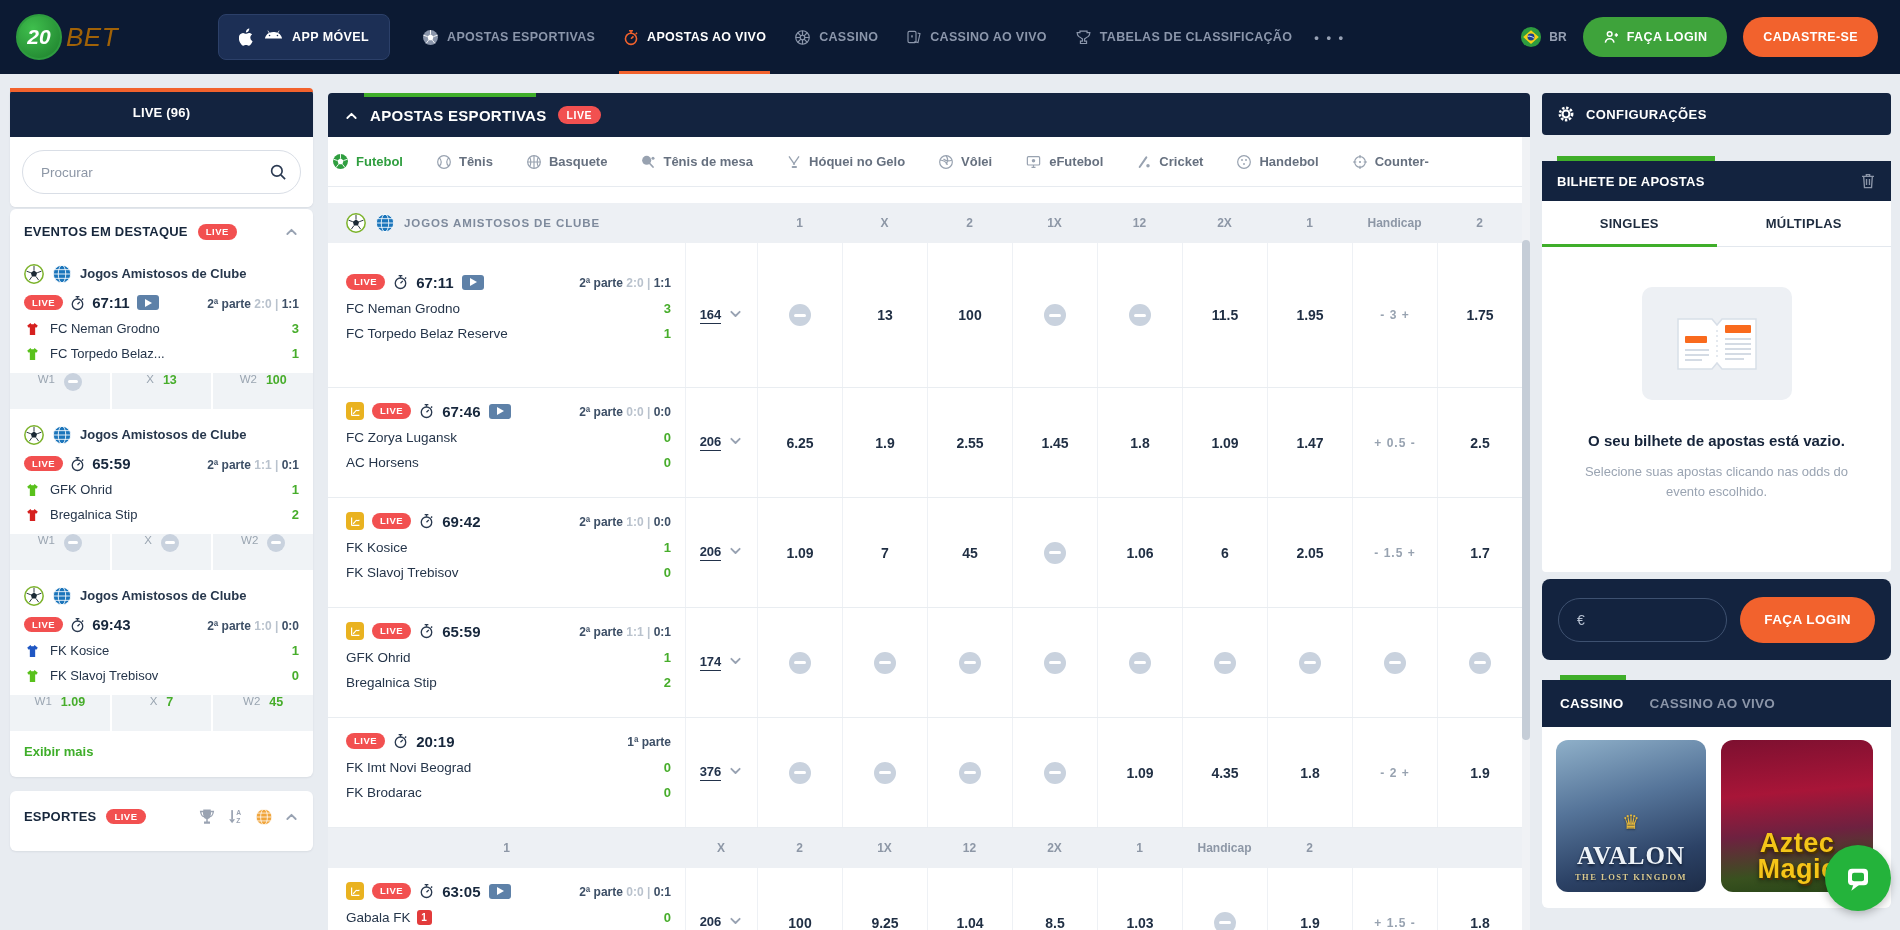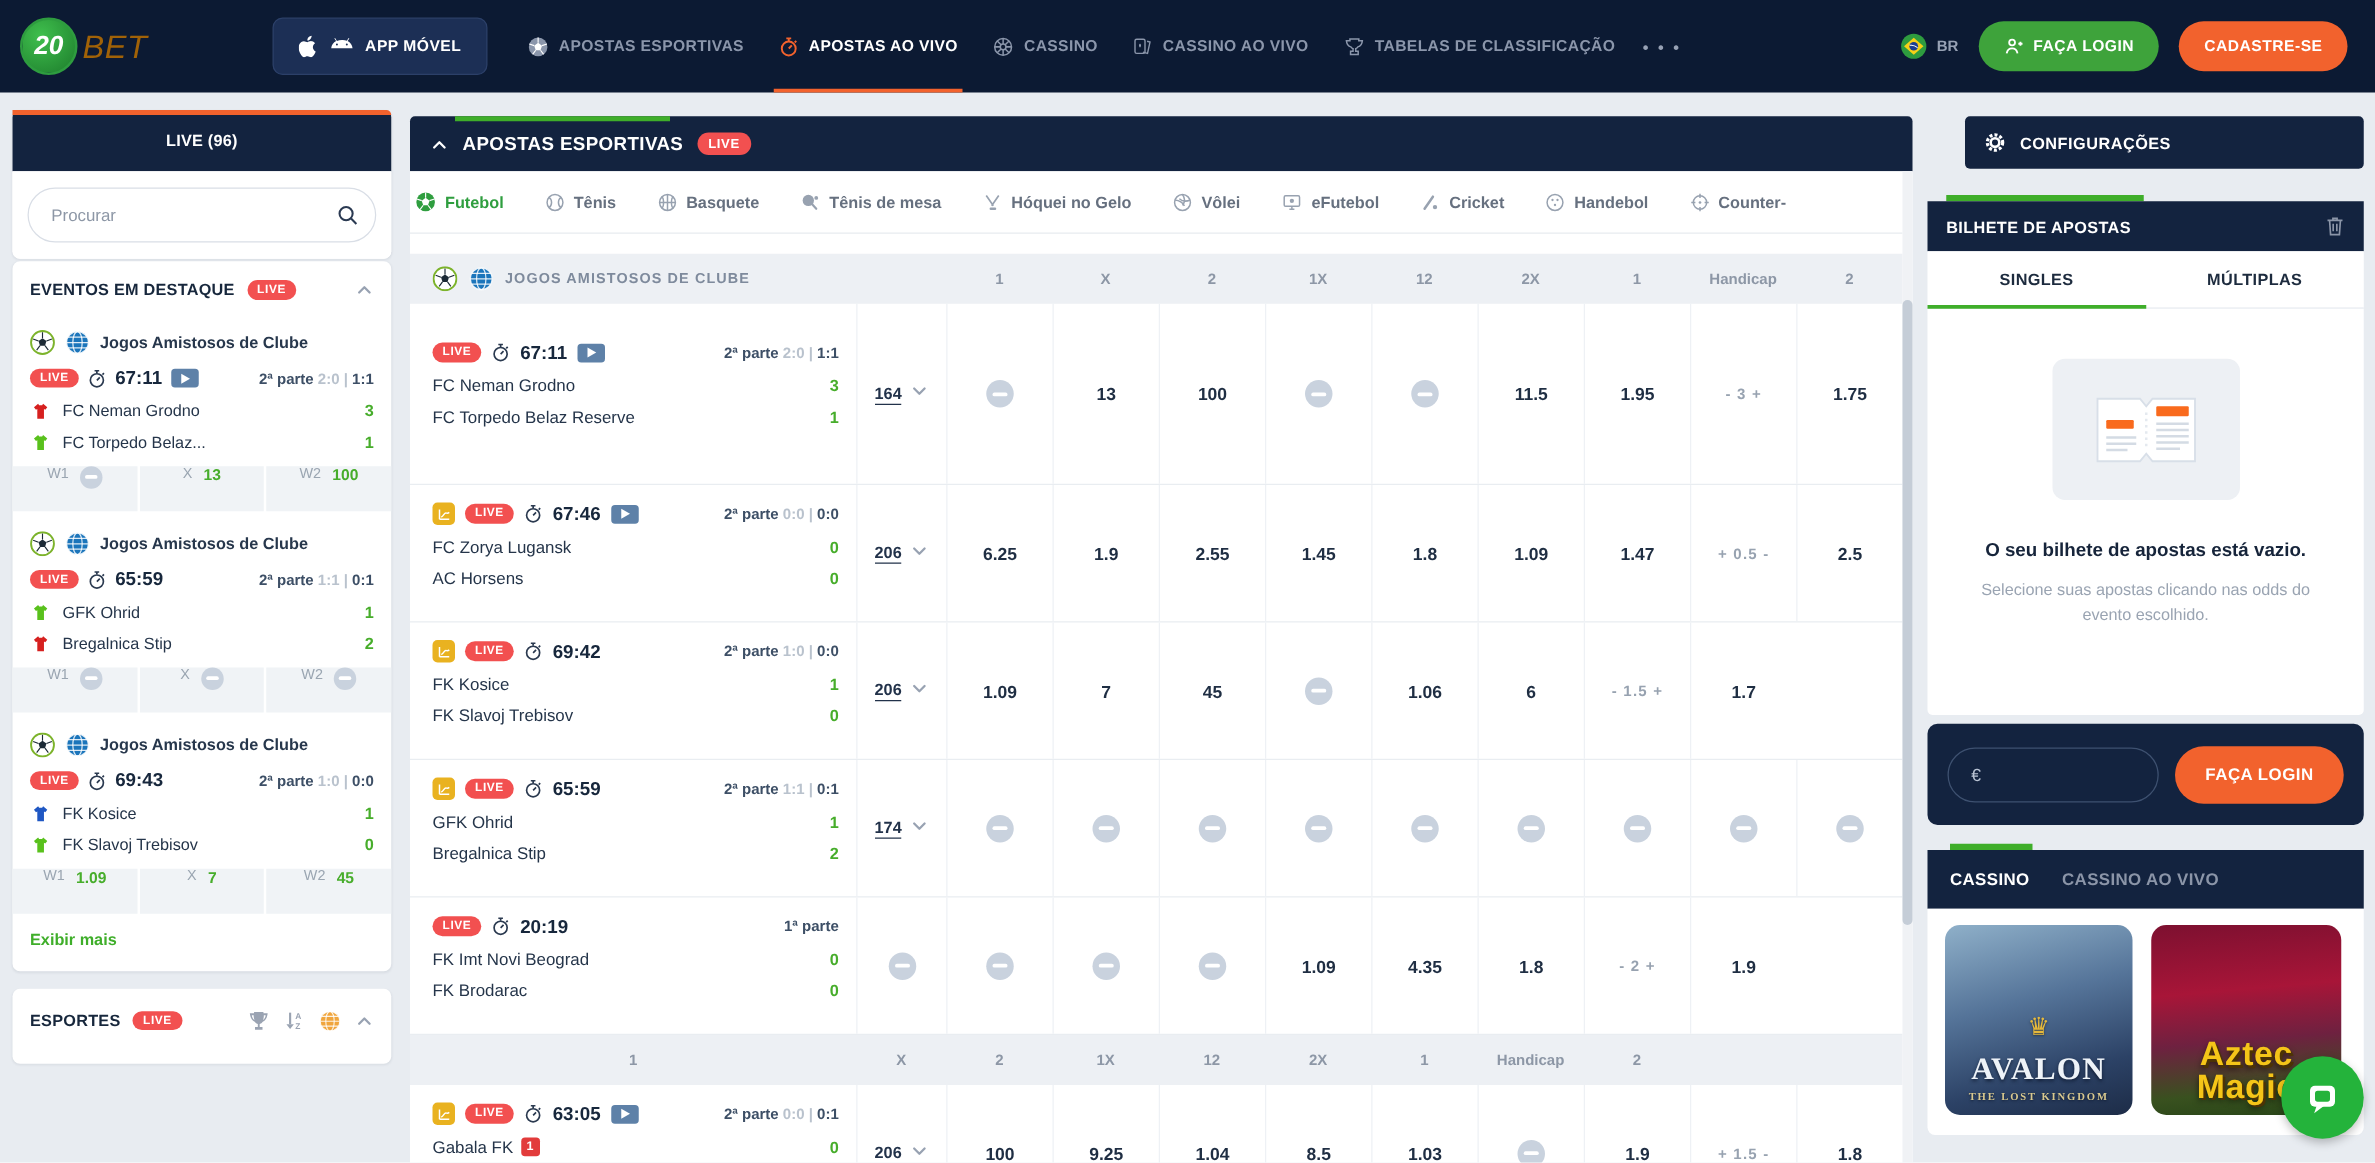--- a/index.html
+++ b/index.html
@@ -101,21 +101,21 @@
   .teaml .sc { margin-left:auto; font-size:13px; font-weight:bold; color:#47ad2b; }
   .mkt { gap:7px; cursor:pointer; align-items:center; }
   .mkt .n { font-size:13px; font-weight:600; color:#22324a; border-bottom:1px solid #22324a; padding-bottom:1px; }
   .odd { font-size:14px; font-weight:bold; color:#1f2e43; cursor:pointer; }
   .odd .hc { font-size:12px; color:#97a2b0; font-weight:600; letter-spacing:1px; cursor:default; }
   .scrollbar { position:absolute; top:0; right:0; width:8px; height:840px; background:#f0f2f5; }
   .scrollbar .thumb { position:absolute; top:103px; left:0; width:8px; height:500px; background:#c5cdd7; border-radius:4px; }
 
   
   .right { position:absolute; left:1542px; top:93px; width:349px; }
-  .config { height:42px; background:#13233f; border-radius:4px; display:flex; align-items:center; gap:11px; padding:0 15px; color:#fff; font-size:13px; font-weight:bold; letter-spacing:.4px; cursor:pointer;margin-left:30px; }
+  .config { height:42px; background:#13233f; border-radius:4px; display:flex; align-items:center; gap:11px; padding:0 15px; color:#fff; font-size:13px; font-weight:bold; letter-spacing:.4px; cursor:pointer; }
   .slip { margin-top:21px; }
   .slip .gstrip { height:5px; width:158px; margin-left:15px; background:#3fae2a; }
   .slip-head { height:40px; background:#13233f; display:flex; align-items:center; padding:0 15px; color:#fff; font-size:13px; font-weight:bold; letter-spacing:.3px; }
   .slip-head .tr { margin-left:auto; cursor:pointer; }
   .slip-tabs { display:flex; background:#fff; height:46px; border-bottom:1px solid #e3e8ee; }
   .slip-tab { flex:1; display:flex; align-items:center; justify-content:center; font-size:13px; font-weight:bold; color:#1d2b3e; cursor:pointer; position:relative; letter-spacing:.3px; }
   .slip-tab.active::after { content:""; position:absolute; bottom:-1px; left:0; right:0; height:3px; background:#3fae2a; }
   .slip-body { background:#fff; text-align:center; padding:40px 26px 70px 26px; border-radius:0 0 4px 4px; }
   .illo { width:150px; height:113px; background:#edf0f4; border-radius:10px; margin:0 auto; display:flex; align-items:center; justify-content:center; }
   .slip-body h3 { font-size:15px; font-weight:bold; color:#16243a; margin-top:32px; }
@@ -825,20 +825,23 @@
           <div class="cell odd">
             <span class="lock"></span>
           </div>
           <div class="cell odd">
             <span>1.06</span>
           </div>
           <div class="cell odd">
             <span>6</span>
           </div>
           <div class="cell odd">
+            <span>2.05</span>
+          </div>
+          <div class="cell odd">
             <span class="hc">- 1.5 +</span>
           </div>
           <div class="cell odd">
             <span>1.7</span>
           </div>
         </div>
         <div class="grid mrow">
           <div class="info">
             <div class="l1">
               <span class="statsic">
@@ -914,20 +917,26 @@
               <span class="se-right"><span class="per"><span class="pd">1ª parte</span></span></span>
             </div>
             <div class="teaml">
               <span class="nm">FK Imt Novi Beograd</span>
               <span class="sc">0</span>
             </div>
             <div class="teaml">
               <span class="nm">FK Brodarac</span>
               <span class="sc">0</span>
             </div>
+          </div>
+          <div class="cell mkt">
+            <span class="n">376</span>
+            <span><svg width="15" height="15" viewBox="0 0 18 18" fill="none" stroke="#98a2b2" stroke-width="2.2" stroke-linecap="round" stroke-linejoin="round">
+                <path d="M4 7 L9 12 L14 7"></path>
+              </svg></span>
           </div>
           <div class="cell odd">
             <span class="lock"></span>
           </div>
           <div class="cell odd">
             <span class="lock"></span>
           </div>
           <div class="cell odd">
             <span class="lock"></span>
           </div>

